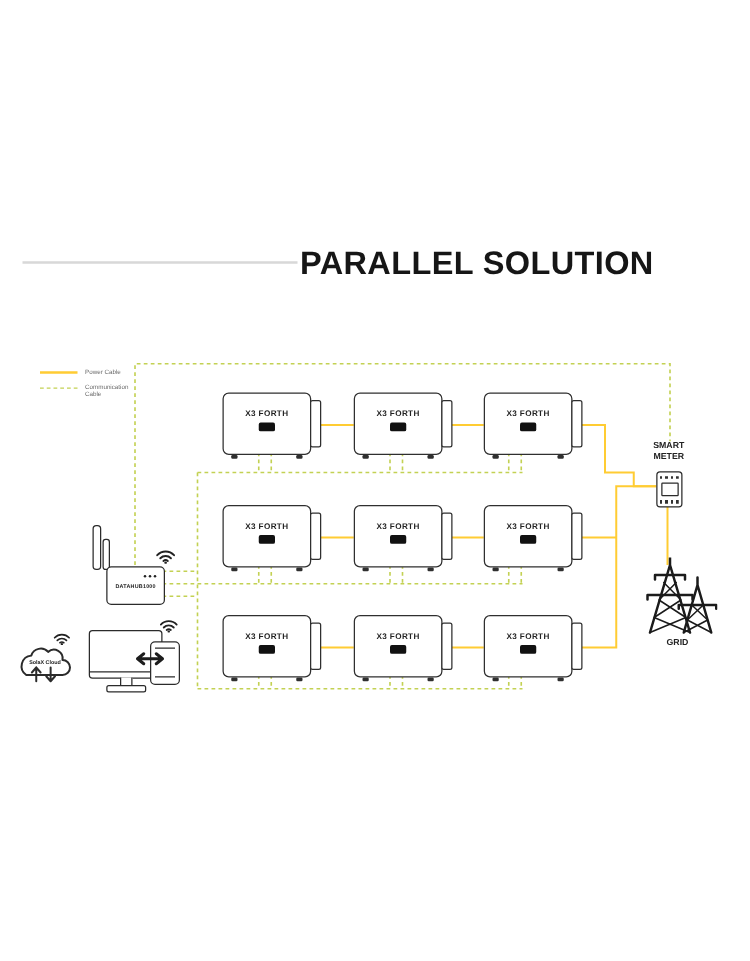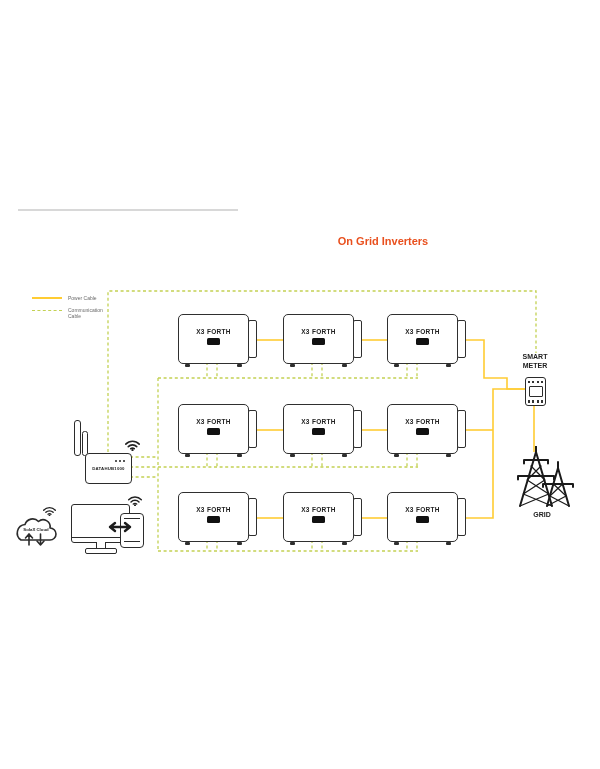--- a/index.html
+++ b/index.html
@@ -83,21 +83,21 @@
   .grid-label{left:512px;top:511px;width:60px;text-align:center;font-size:7px;font-weight:700;color:#222;}
 
   .cables{left:0;top:0;width:600px;height:769px;}
 </style>
 </head>
 <body>
 
 <div id="canvas">
 
   <div class="abs divider"></div>
-  <div class="abs subtitle" style="color: rgb(233, 80, 30);">On Grid Inverters</div>
+  <div class="abs title">PARALLEL SOLUTION</div>
 
   <div class="abs lg-power" style="background: rgb(255, 204, 51);"></div>
   <div class="abs lg-label p">Power Cable</div>
   <div class="abs lg-comm" style="border-top-color: rgb(195, 209, 83);"></div>
   <div class="abs lg-label c">Communication Cable</div>
 
   <svg class="abs cables" viewBox="0 0 600 769">
 
     <g fill="none" stroke-width="1.3" stroke-dasharray="3 2.6" stroke="#C3D153">
       <polyline points="108,452 108,291 536,291 536,353"></polyline>

